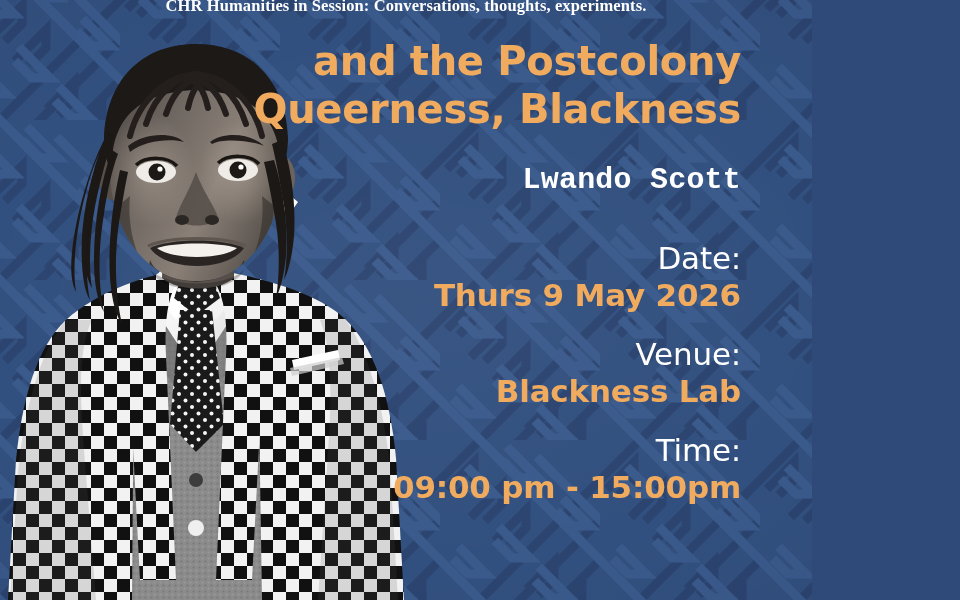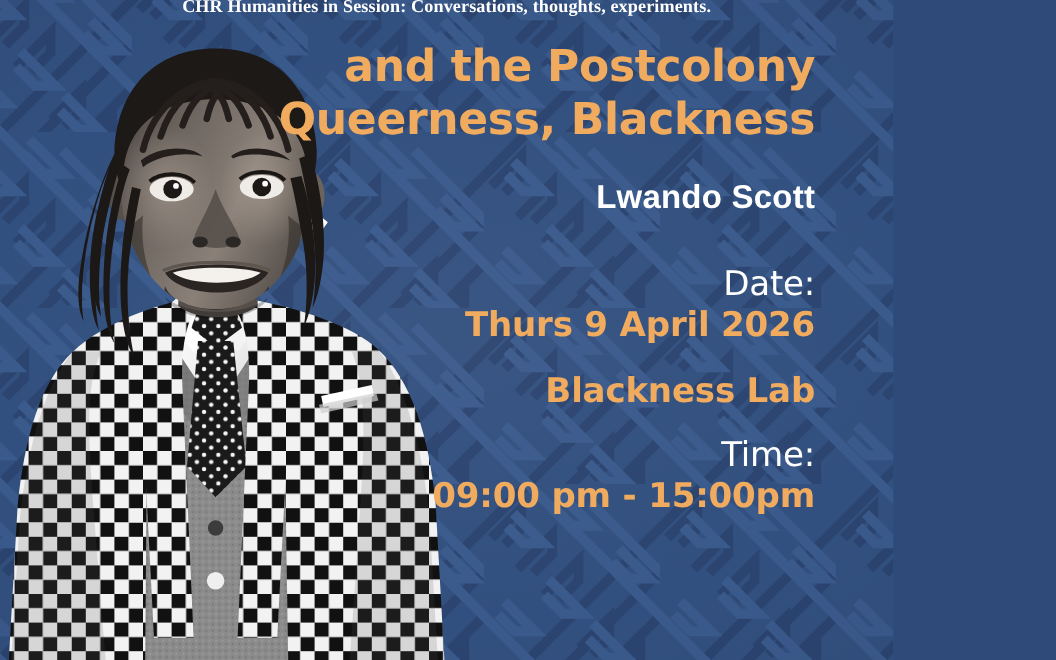--- a/index.html
+++ b/index.html
@@ -83,21 +83,21 @@
     font-weight: bold;
     font-size: 40px;
     line-height: 48px;
     color: #f0ab5f;
     letter-spacing: -0.3px;
   }
   .title .ln { display: block; }
 
   .speaker {
     margin-top: 30px;
-    font-family: Liberation Sans, sans-serif;
+    font-family: Liberation Mono, monospace;
     font-weight: bold;
     font-size: 30px;
     line-height: 34px;
     color: #ffffff;
     letter-spacing: 0.2px;
   }
 
   .detail-block { margin-top: 22px; }
   .detail-block.first { margin-top: 43px; }
   .detail-label {
@@ -344,24 +344,25 @@
 
     <div class="title">
       <span class="ln">and the Postcolony</span>
       <span class="ln">Queerness, Blackness</span>
     </div>
 
     <div class="speaker">Lwando Scott</div>
 
     <div class="detail-block first">
       <div class="detail-label">Date:</div>
-      <div class="detail-value">Thurs 9 April 2026</div>
+      <div class="detail-value">Thurs 9 May 2026</div>
     </div>
 
     <div class="detail-block">
+      <div class="detail-label">Venue:</div>
       <div class="detail-value">Blackness Lab</div>
     </div>
 
     <div class="detail-block">
       <div class="detail-label">Time:</div>
       <div class="detail-value">09:00 pm - 15:00pm</div>
     </div>
 
   </div>
 </div>

